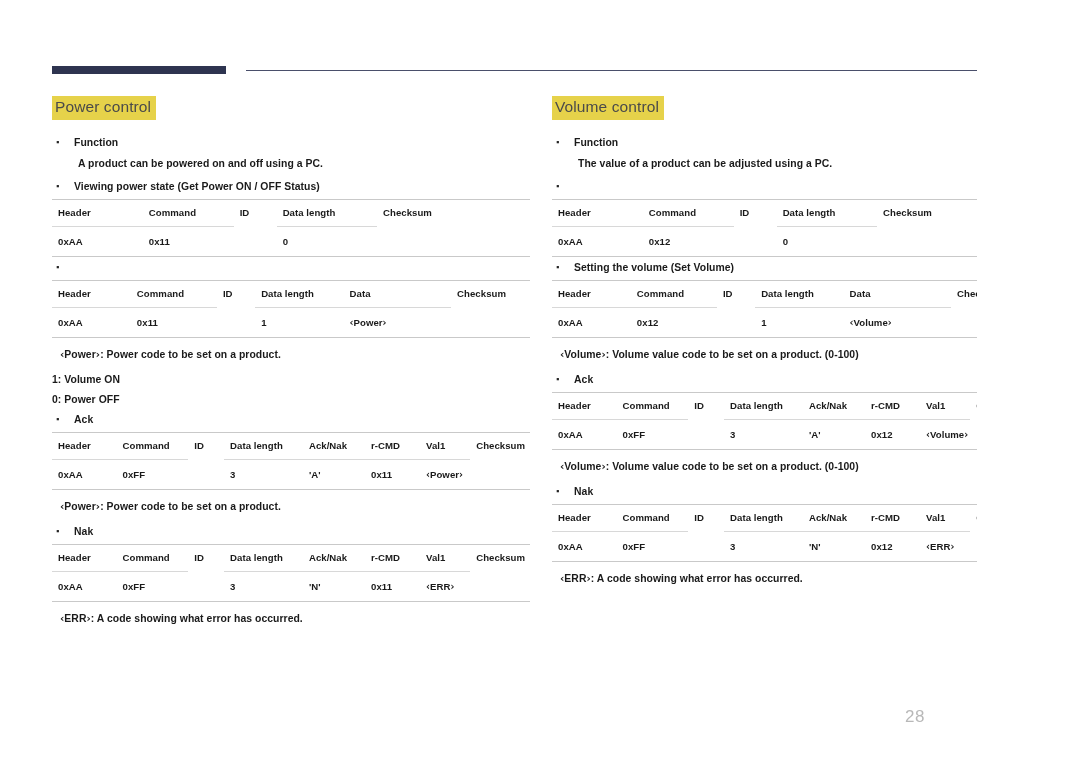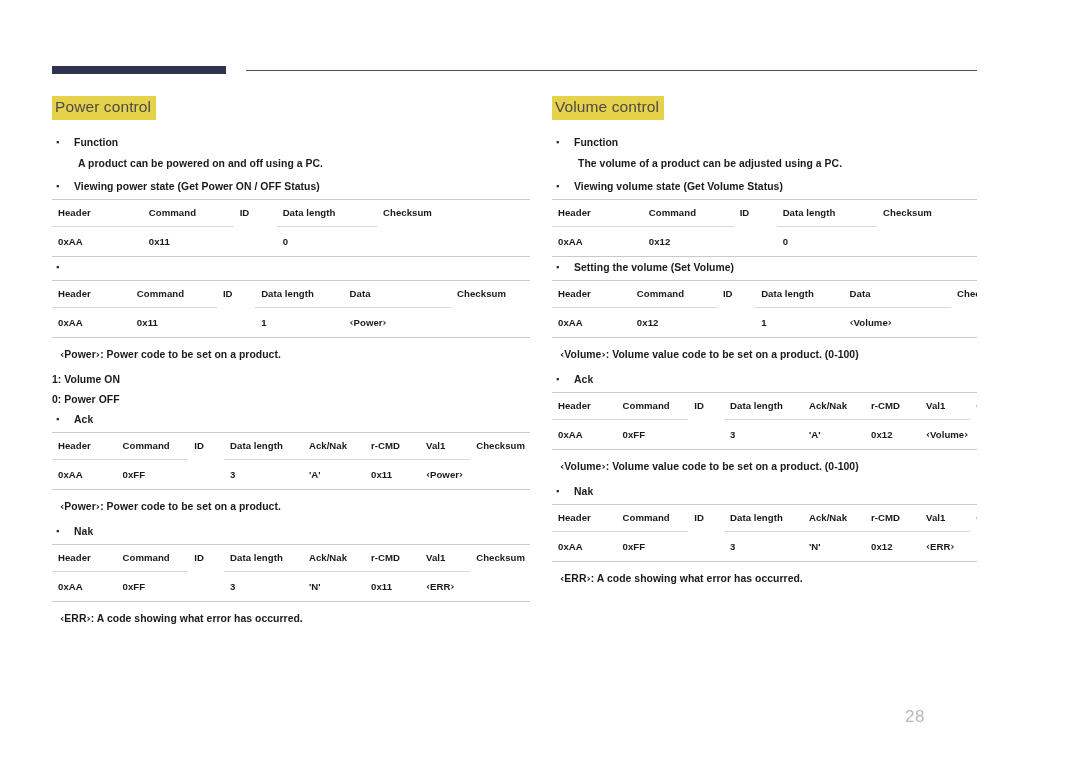--- a/index.html
+++ b/index.html
@@ -318,23 +318,22 @@
             <td>'N'</td>
             <td>0x11</td>
             <td><span class="tofu">‹</span>ERR<span class="tofu">›</span></td>
             <td></td>
           </tr>
         </tbody>
       </table><div class="note"><span class="tofu">‹</span>ERR<span class="tofu">›</span>: A code showing what error has occurred.</div></div>
   <div class="col col-right"><div class="section-title">Volume control</div><div class="bullet">
         <span class="dot">▪</span>
         <span class="btext">Function</span>
-      </div><div class="sub-line">The volume of a product can be adjusted using a PC.</div><div class="bullet">
-        <span class="dot">▪</span>
-        <span class="btext">Viewing volume state (Get Volume Status)</span>
+      </div><div class="sub-line">The value of a product can be adjusted using a PC.</div><div class="bullet">
+        <span class="dot">▪</span>
       </div><table class="spec w5">
         <colgroup>
           <col class="c1">
           <col class="c2">
           <col class="c3">
           <col class="c4">
           <col class="c5">
         </colgroup>
         <thead>
           <tr>

